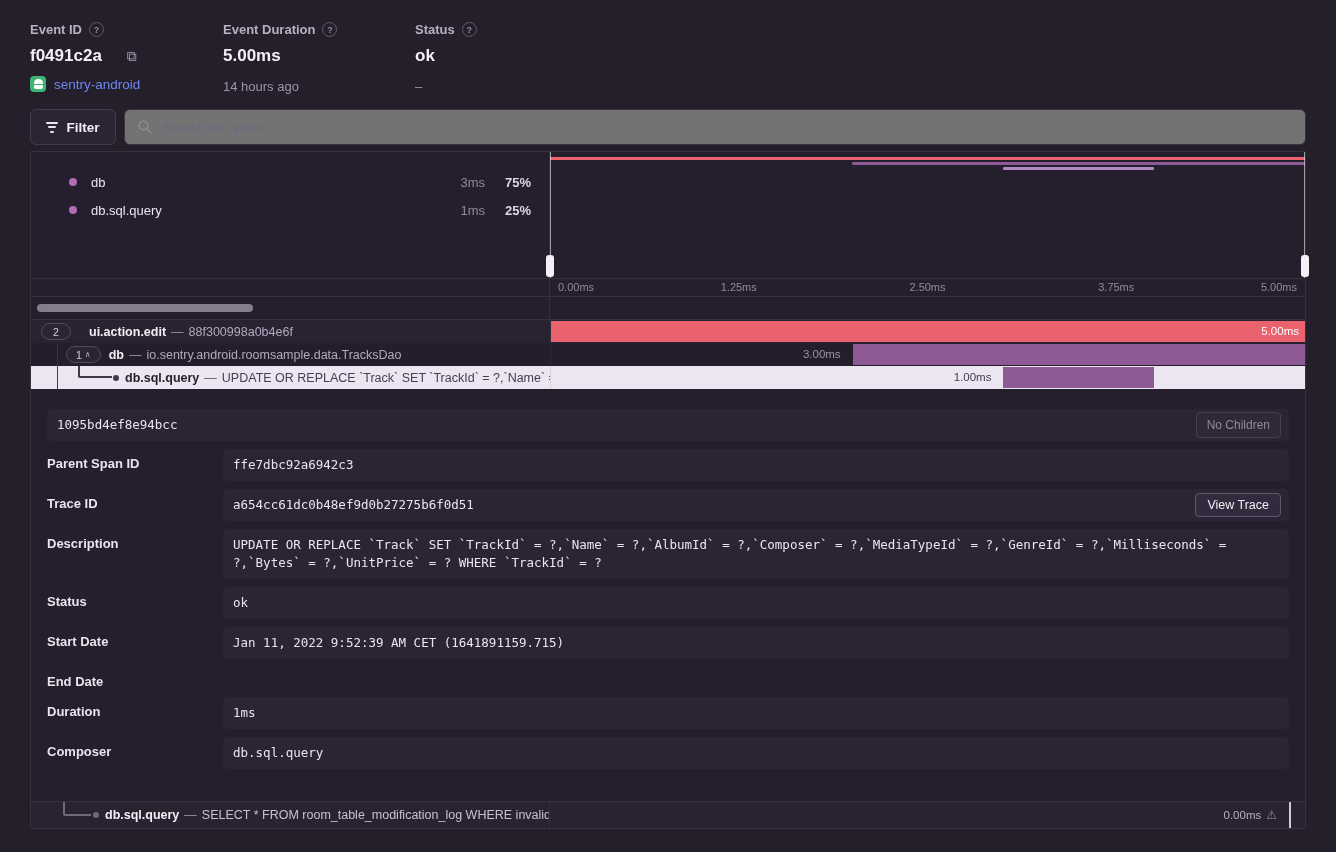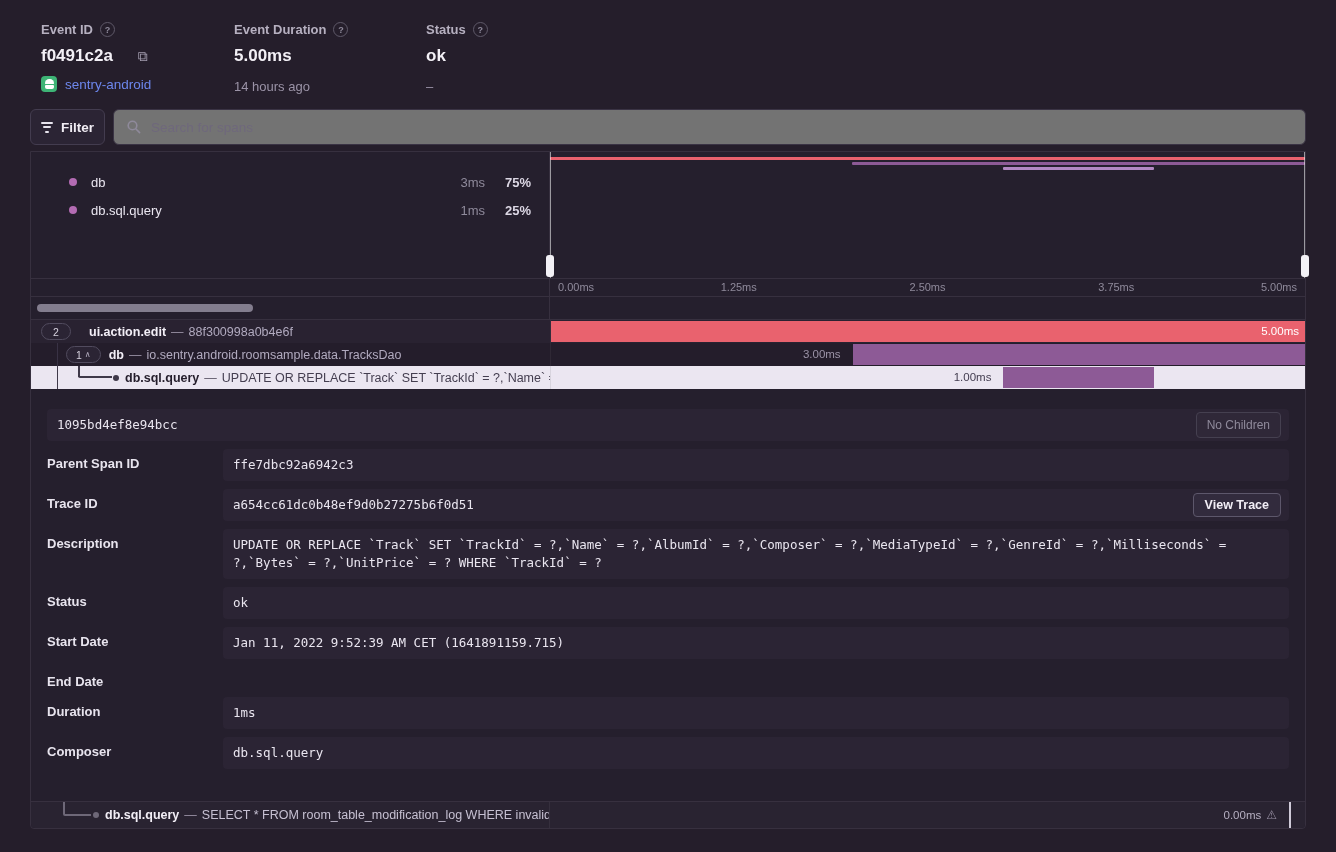--- a/index.html
+++ b/index.html
@@ -1,36 +1,36 @@
 <!DOCTYPE html>
 <html><head>
 <meta charset="utf-8">
 <style>
   * { margin:0; padding:0; box-sizing:border-box; }
   html,body { width:1336px; height:852px; background:#251e2b; font-family:"Liberation Sans",sans-serif; overflow:hidden; }
   .mono { font-family:"DejaVu Sans Mono",monospace; }
 
   
-  .evt-header { display:flex; padding:22px 41px 0; }
+  .evt-header { display:flex; padding:22px 30px 0; }
   .evt-col { width:193px; }
   .evt-col.c2 { width:192px; }
   .evt-label { font-size:13px; font-weight:bold; color:#b6b0c0; display:flex; align-items:center; gap:7px; }
   .help { width:15px; height:15px; border:1.4px solid #5f5969; border-radius:50%; color:#8f8a9b; font-size:9px; font-weight:bold; display:inline-flex; align-items:center; justify-content:center; cursor:pointer; }
   .evt-value { margin-top:7px; font-size:17px; font-weight:bold; color:#f3f0f6; display:flex; align-items:center; gap:25px; height:24px; }
   .copy-ic { color:#a39daf; font-size:14px; font-weight:normal; cursor:pointer; }
   .evt-sub { margin-top:9px; font-size:13px; color:#9b93a7; height:18px; display:flex; align-items:center; }
   .proj { display:flex; align-items:center; gap:8px; margin-top:8px; }
   .droid { width:16px; height:16px; background:#3eb476; border-radius:4px; position:relative; }
   .droid:before { content:""; position:absolute; left:3.5px; top:3px; width:9px; height:5px; background:#fff; border-radius:5px 5px 1px 1px; }
   .droid:after { content:""; position:absolute; left:3.5px; top:9px; width:9px; height:4px; background:#fff; border-radius:1px 1px 2px 2px; }
   .proj a { font-size:13.5px; color:#6d87ed; text-decoration:none; }
 
   
   .toolbar { display:flex; gap:8px; margin:14px 30px 0; height:36px; }
-  .filter-btn { width:75px; border:1px solid #433c4f; background:#2b2434; border-radius:6px; display:flex; align-items:center; justify-content:center; gap:8px; color:#f0ecf3; font-size:13.5px; font-weight:bold; cursor:pointer; }
+  .filter-btn { width:86px; border:1px solid #433c4f; background:#2b2434; border-radius:6px; display:flex; align-items:center; justify-content:center; gap:8px; color:#f0ecf3; font-size:13.5px; font-weight:bold; cursor:pointer; }
   .filter-ic { display:inline-flex; flex-direction:column; gap:2.5px; }
   .filter-ic i { display:block; height:2px; border-radius:1px; background:#e8e4ee; }
   .filter-ic i:nth-child(1){width:12px}.filter-ic i:nth-child(2){width:8px; margin:0 auto}.filter-ic i:nth-child(3){width:4px; margin:0 auto}
   .search-box { flex:1; border:1px solid #3a3344; background:#737373; border-radius:6px; display:flex; align-items:center; padding:0 12px; gap:9px; }
   .search-box input { flex:1; background:transparent; border:none; outline:none; color:#d6d1de; font-size:13.5px; }
   .search-box input::placeholder { color:#6f687c; }
 
   
   .trace { margin:6px 30px 0; border:1px solid #37303f; border-radius:0 0 4px 4px; background:#251f2d; }
 
@@ -91,21 +91,21 @@
   .sel .bar-label-out { color:#433d50; }
 
   
   .details { height:412px; padding:20px 16px 0; }
   .d-row { display:flex; margin-bottom:8px; }
   .d-label { width:176px; padding-top:7px; font-size:13px; font-weight:bold; color:#e8e4ee; display:flex; align-items:flex-start; gap:8px; }
   .anchor-ic { color:#8f8a9b; font-size:14px; font-weight:normal; cursor:pointer; line-height:16px; }
   .d-val { flex:1; background:#2b2434; border-radius:4px; padding:7px 10px; font-family:"DejaVu Sans Mono",monospace; font-size:12.5px; line-height:18px; color:#e9e5ef; position:relative; min-height:32px; }
   .d-val.pad-r { padding-right:120px; }
   .badge { position:absolute; right:8px; top:50%; transform:translateY(-50%); border:1px solid #454050; background:#2f2838; border-radius:4px; padding:3px 10px; font-family:"Liberation Sans",sans-serif; font-size:12px; color:#8f8a9b; white-space:nowrap; }
-  .btn { position:absolute; right:8px; top:50%; transform:translateY(-50%); border:1px solid #5d576b; background:#322b3d; border-radius:4px; padding:4px 11px; font-family:"Liberation Sans",sans-serif; font-size:12.5px; font-weight:bold; color:#f2eef6; cursor:pointer; white-space:nowrap; }
+  .btn { position:absolute; right:8px; top:50%; transform:translateY(-50%); border:1px solid #5d576b; background:#322b3d; border-radius:4px; padding:4px 11px; font-family:"Liberation Sans",sans-serif; font-size:12.5px; font-weight:normal; color:#f2eef6; cursor:pointer; white-space:nowrap; }
 
   
   .footer-row { height:27px; background:#292331; border-top:1px solid #37303f; display:flex; border-radius:0 0 4px 4px; font-size:12.5px; cursor:pointer; }
   .f-left { width:519px; position:relative; display:flex; align-items:center; white-space:nowrap; overflow:hidden; border-right:1px solid rgba(255,255,255,.06); }
   .f-v { position:absolute; left:32px; top:0; width:2px; height:12px; background:#6e6878; }
   .f-h { position:absolute; left:32px; top:12px; width:28px; height:2px; background:#6e6878; border-bottom-left-radius:3px; }
   .f-dot { position:absolute; left:62px; top:10px; width:6px; height:6px; border-radius:50%; background:#6e6878; }
   .f-left .op { margin-left:74px; }
   .f-left .desc { color:#c6c0d2; }
   .f-right { flex:1; position:relative; }

